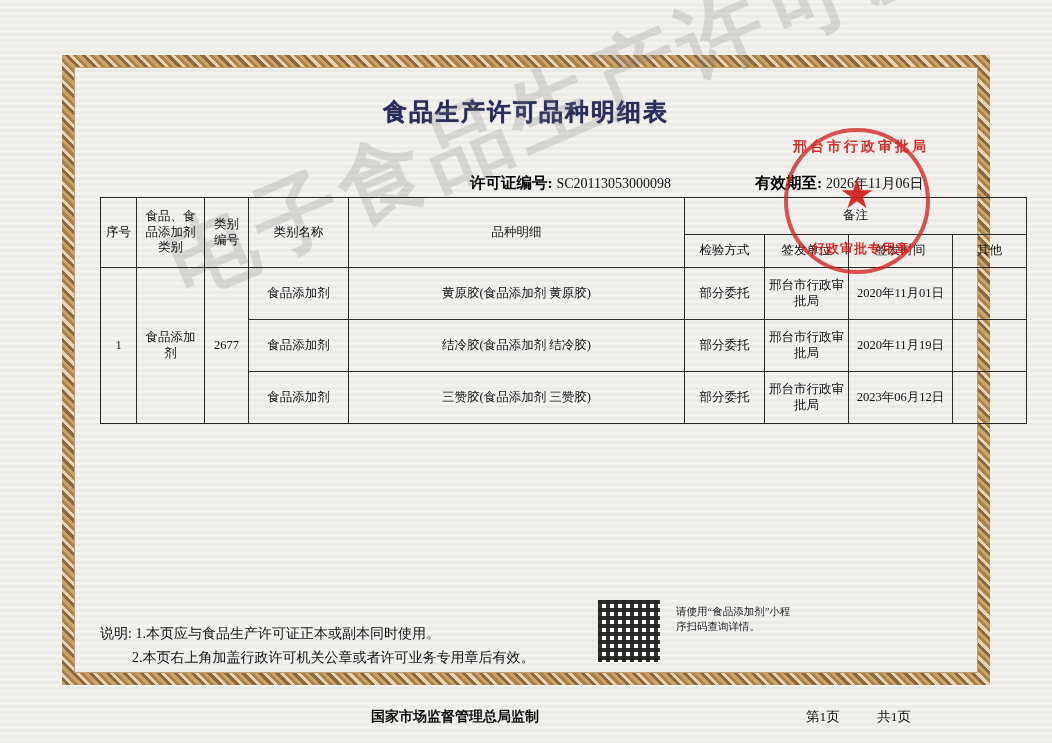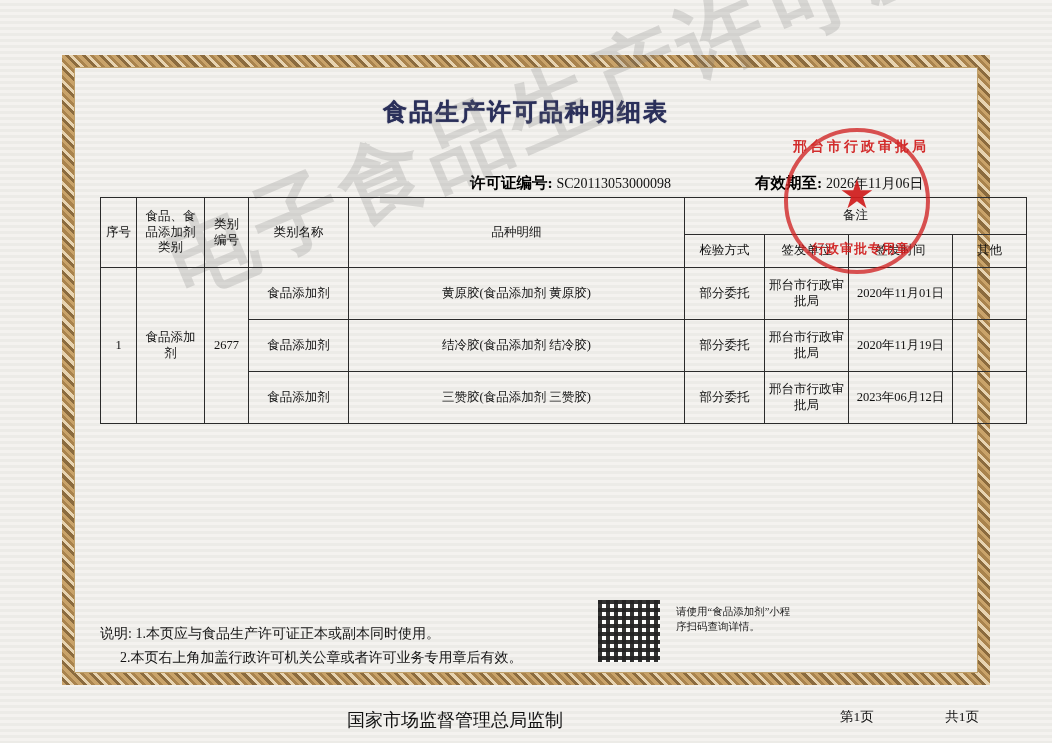--- a/index.html
+++ b/index.html
@@ -222,40 +222,40 @@
   
   #notes {
     position: absolute;
     left: 100px;
     top: 622px;
     font-size: 14px;
     color: #111;
     line-height: 1.7;
   }
   #notes .note-label { font-weight: normal; }
-  #notes .note-line-2 { margin-left: 20px; }
+  #notes .note-line-2 { margin-left: 32px; }
 
   
   #footer-org {
     position: absolute;
     left: 0; top: 708px;
     width: 910px;
     text-align: center;
-    font-size: 18px;
-    font-weight: normal;
+    font-size: 14px;
+    font-weight: bold;
     color: #111;
   }
   #footer-pages {
     position: absolute;
     left: 806px;
     top: 708px;
     font-size: 13.5px;
     color: #111;
   }
-  #footer-pages span { margin-right: 34px; margin-left: 34px; }
+  #footer-pages span { margin-right: 34px; }
 </style>
 </head>
 <body>
 
 <div id="certificate">
 
   <div id="frame"></div>
   <div id="frame-inner"></div>
 
   <div id="doc-title">食品生产许可品种明细表</div>

